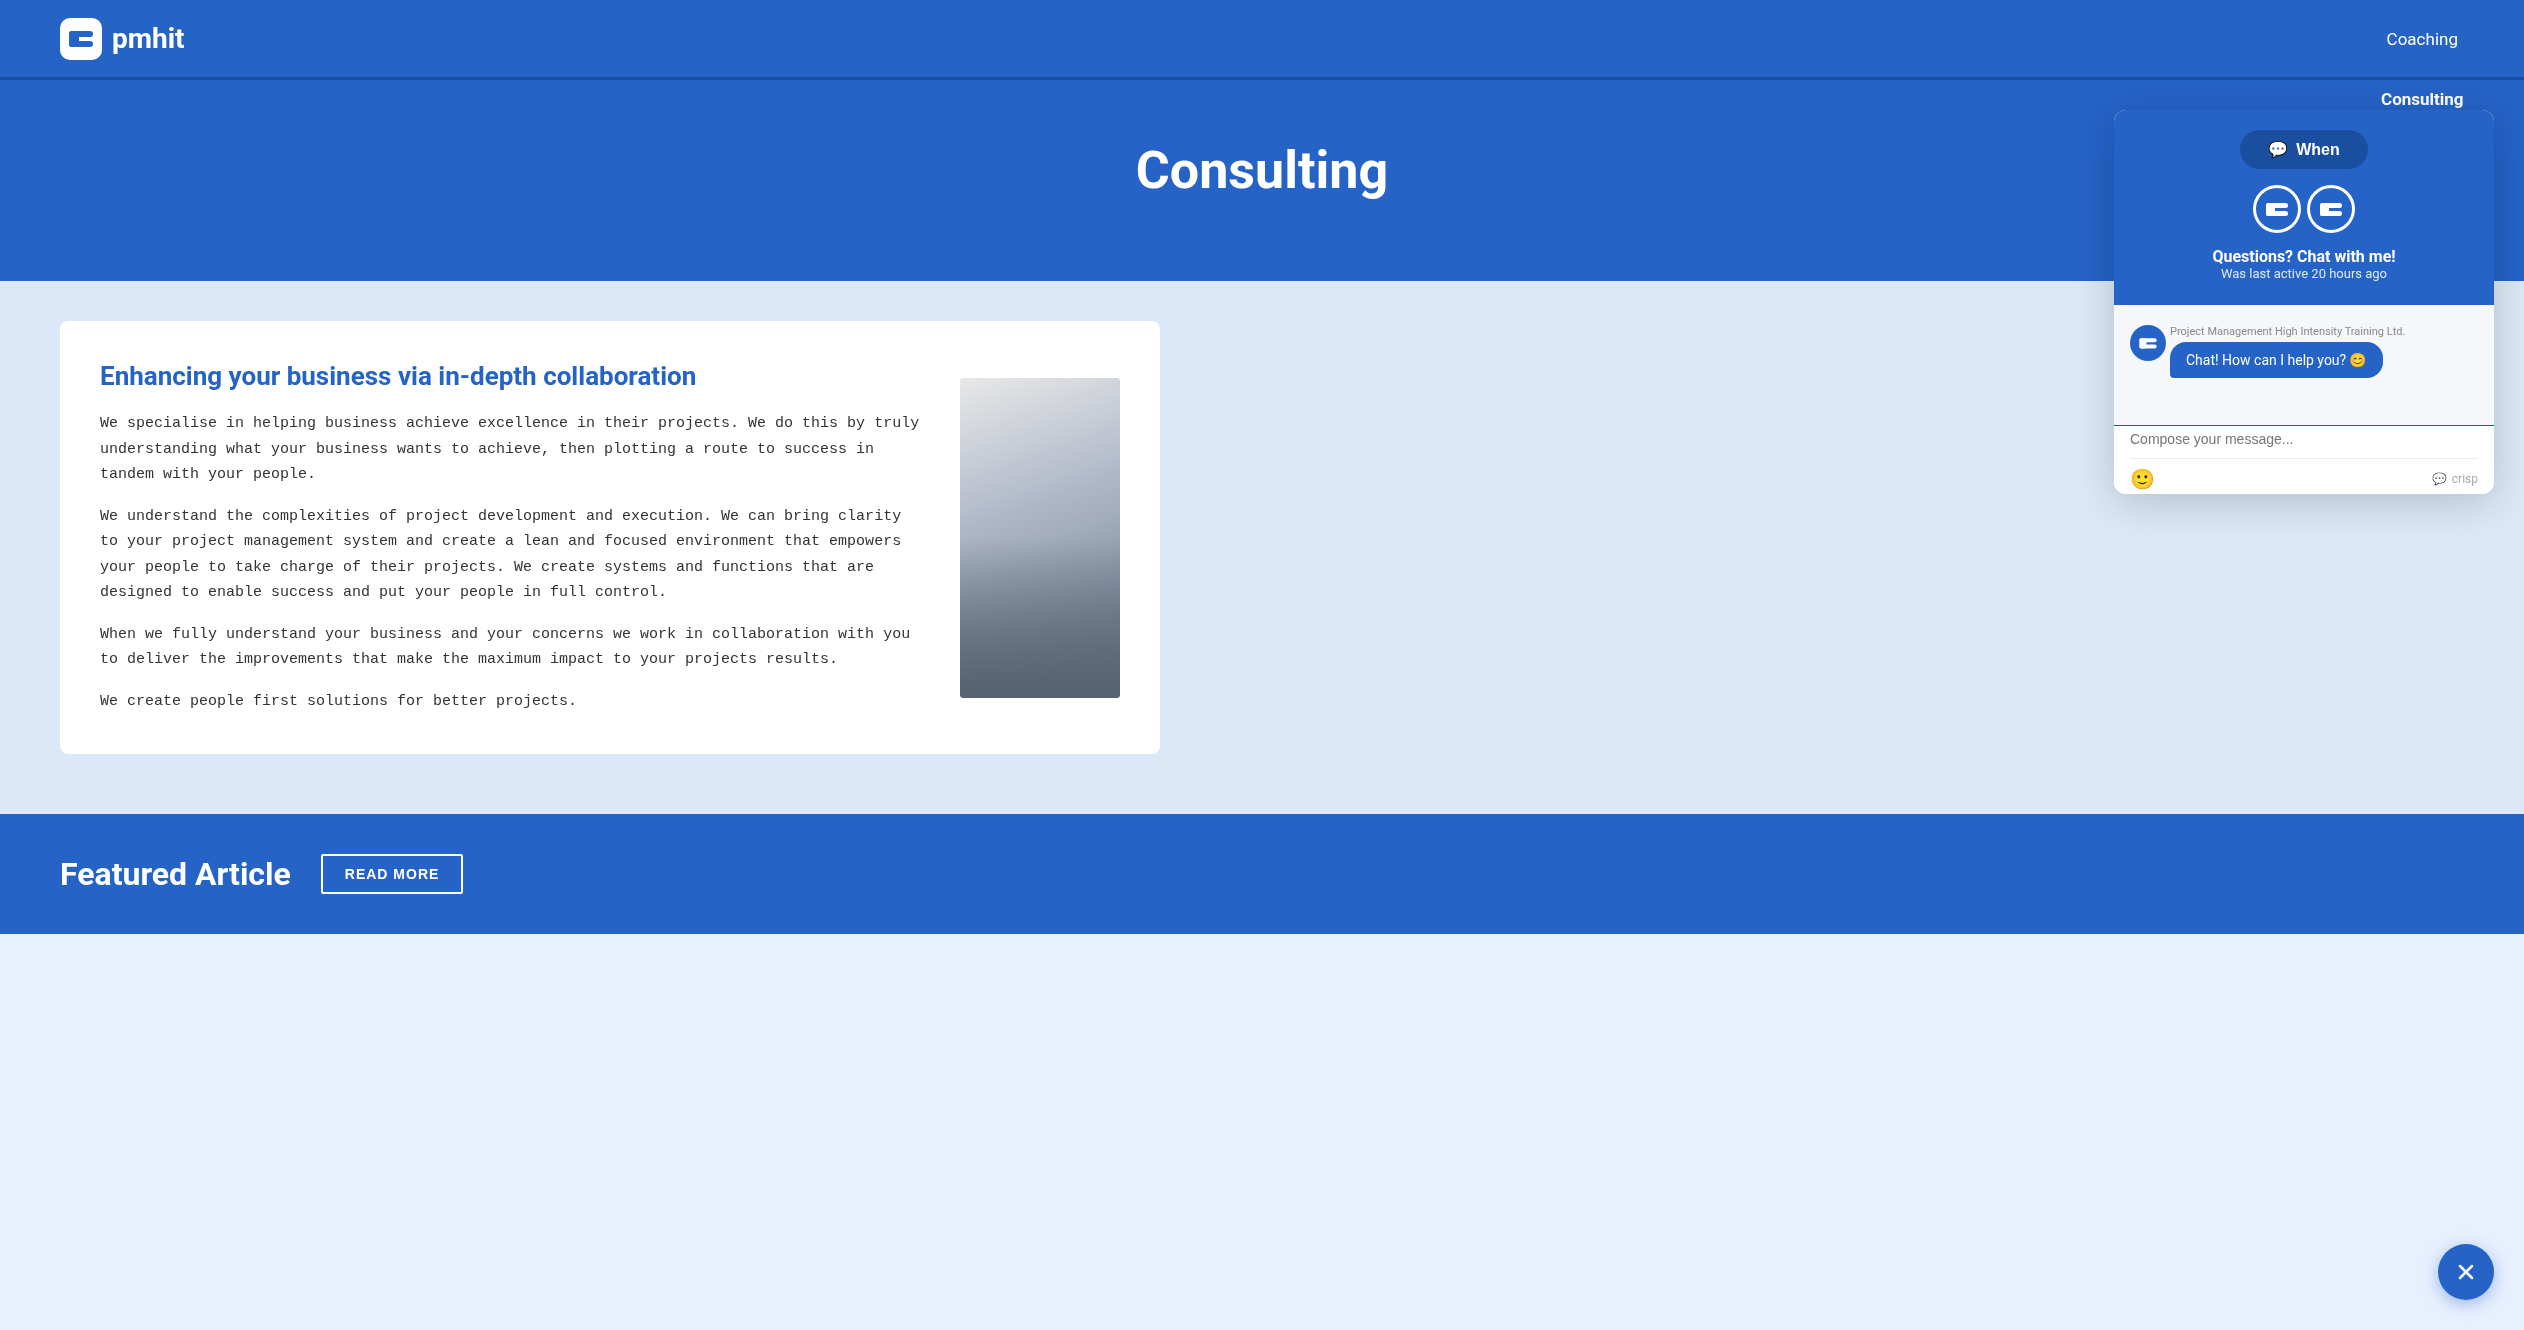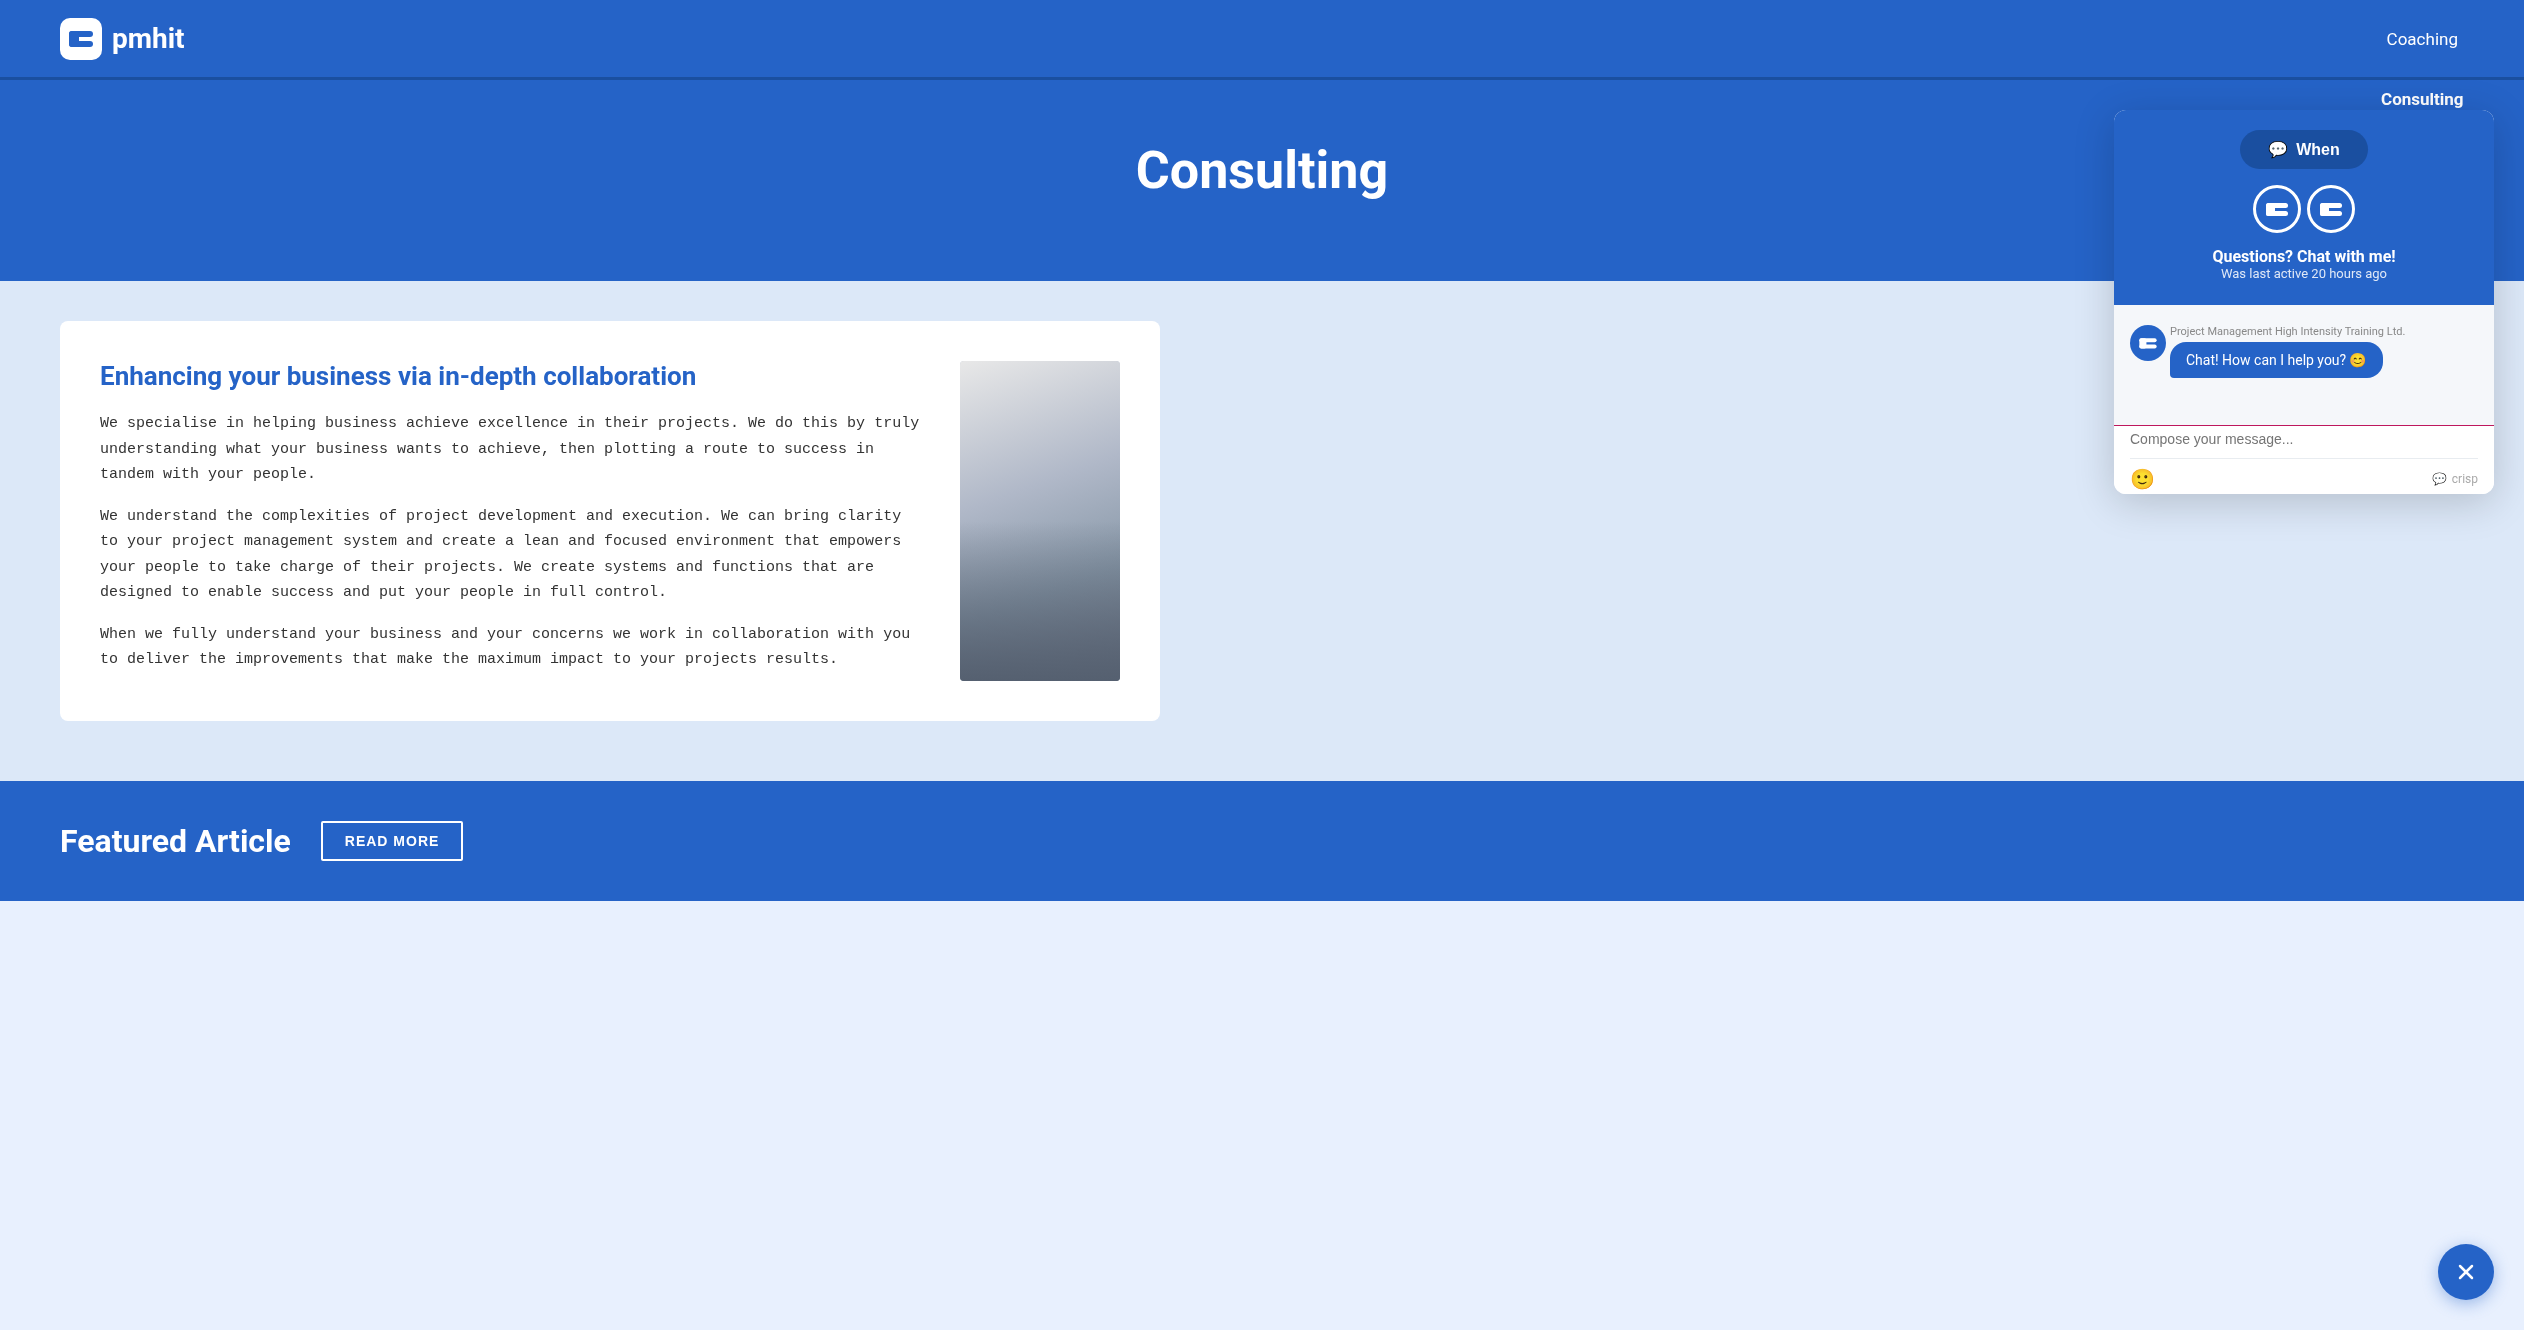--- a/index.html
+++ b/index.html
@@ -62,21 +62,21 @@
     .main-content {
       background: #dce8f8;
       padding: 40px 60px 60px;
     }
     .content-card {
       background: white;
       border-radius: 8px;
       padding: 40px 40px;
       display: flex;
       gap: 40px;
-      align-items: flex-start;
+      align-items: center;
       max-width: 1100px;
     }
     .content-text { flex: 1; }
     .content-text h2 {
       color: #2563c7;
       font-size: 26px;
       font-weight: 700;
       margin-bottom: 20px;
     }
     .content-text p {
@@ -315,20 +315,21 @@
   <h1>Consulting</h1>
 </section>
 
 <section class="main-content">
   <div class="content-card">
     <div class="content-text">
       <h2>Enhancing your business via in-depth collaboration</h2>
       <p>We specialise in helping business achieve excellence in their projects. We do this by truly understanding what your business wants to achieve, then plotting a route to success in tandem with your people.</p>
       <p>We understand the complexities of project development and execution. We can bring clarity to your project management system and create a lean and focused environment that empowers your people to take charge of their projects. We create systems and functions that are designed to enable success and put your people in full control.</p>
       <p>When we fully understand your business and your concerns we work in collaboration with you to deliver the improvements that make the maximum impact to your projects results.</p>
+      <p>We create people first solutions for better projects.</p>
     </div>
     <div class="content-image">
       <div class="img-placeholder"></div>
     </div>
   </div>
 </section>
 
 <section class="featured-section">
   <span class="featured-title">Featured Article</span>
   <button class="read-more-btn">READ MORE</button>

